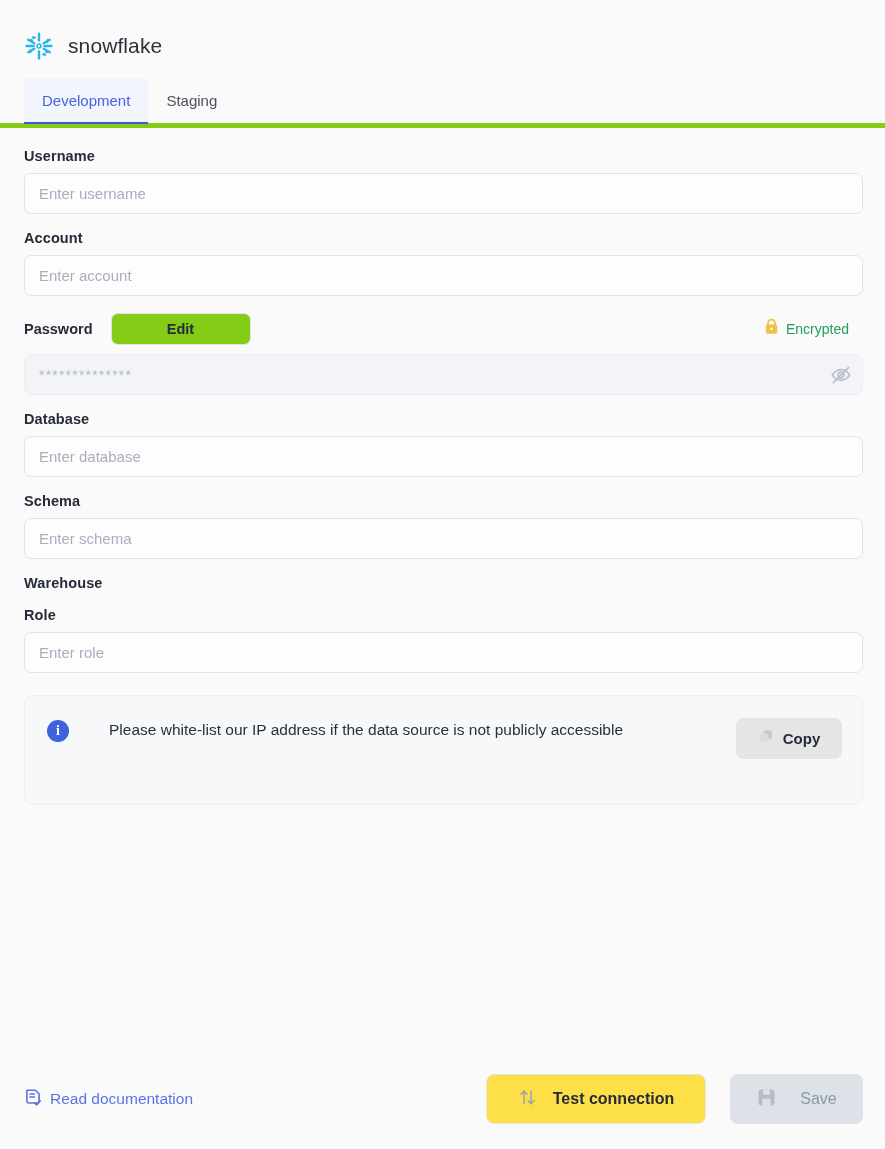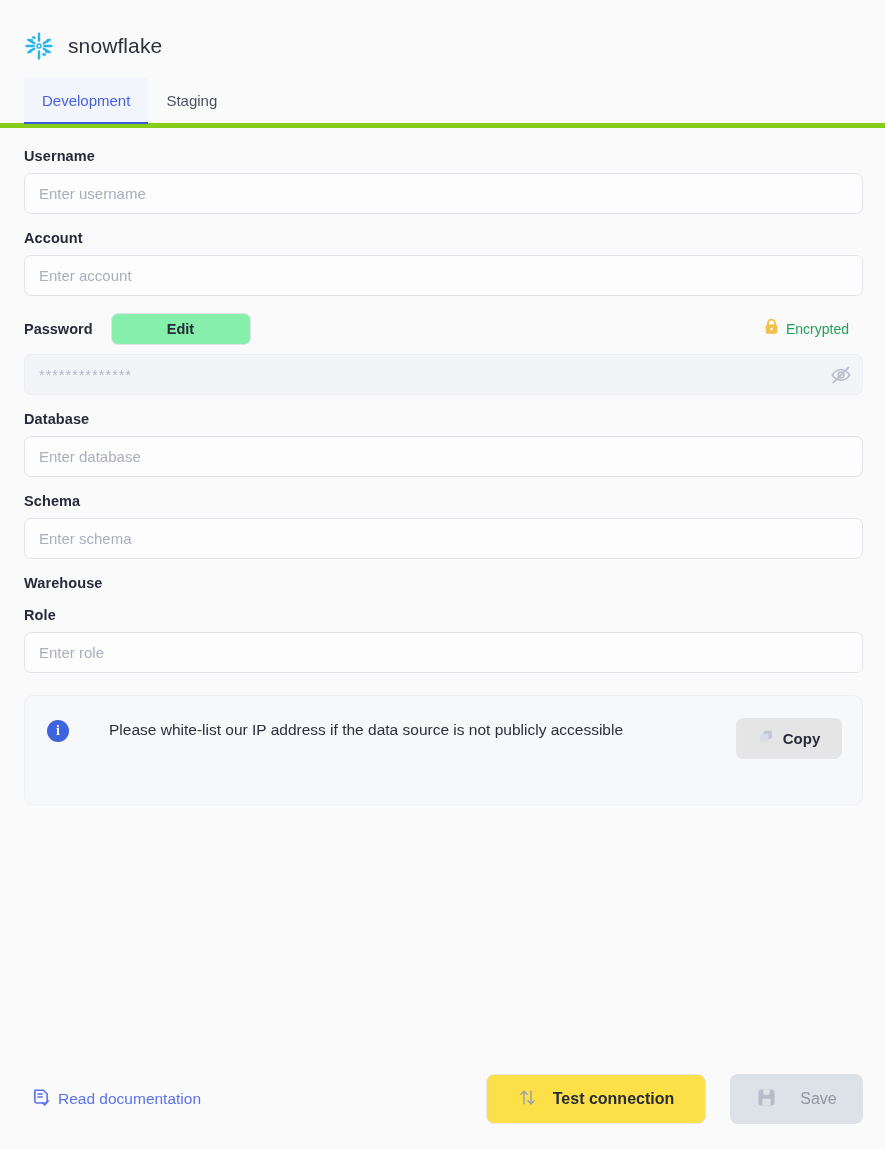--- a/index.html
+++ b/index.html
@@ -109,21 +109,21 @@
     font-size: 14.5px;
     font-weight: bold;
     color: #252b38;
     margin-right: 18px;
   }
   .edit-btn {
     width: 140px;
     height: 32px;
     border: 1px solid #e2e3ea;
     border-radius: 7px;
-    background: #86efac;
+    background: #84cc16;
     font-size: 14.5px;
     font-weight: bold;
     color: #252b38;
     font-family: "Liberation Sans", sans-serif;
     cursor: pointer;
     line-height: 30px;
     padding: 0;
   }
   .enc-badge {
     margin-left: auto;
@@ -222,21 +222,21 @@
   }
   .copy-btn .lbl {
     font-size: 15px;
     font-weight: bold;
     color: #252b38;
   }
 
   
   .footer {
     position: absolute;
-    left: 8px;
+    left: 0;
     right: 0;
     top: 1068px;
     padding: 0 22px 0 24px;
     display: flex;
     align-items: center;
     height: 62px;
   }
   .doc-link {
     display: flex;
     align-items: center;

